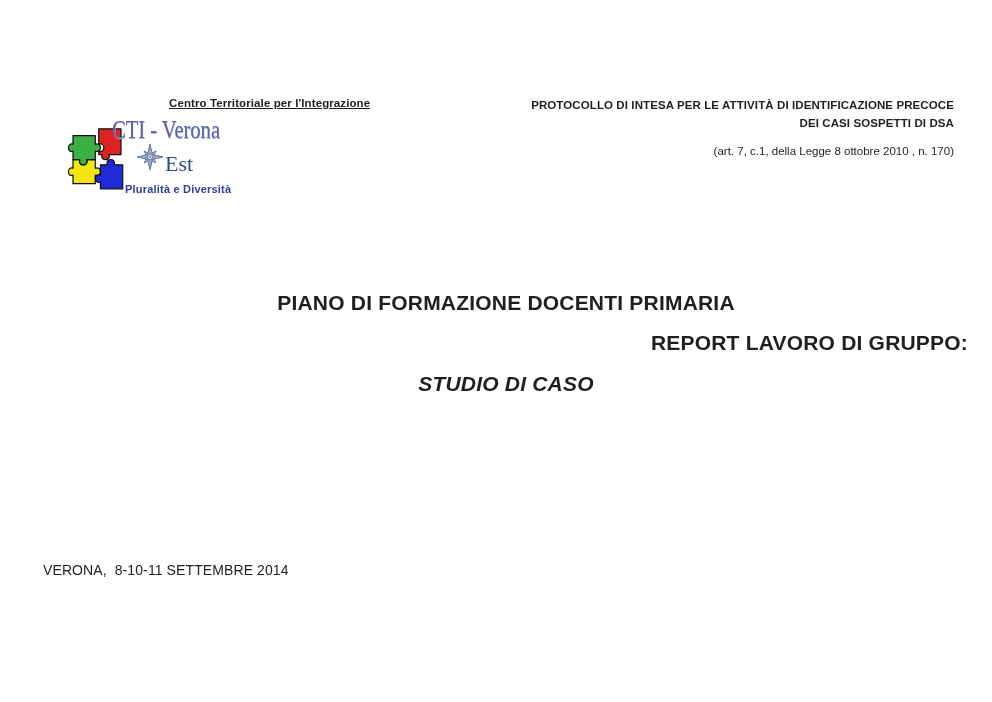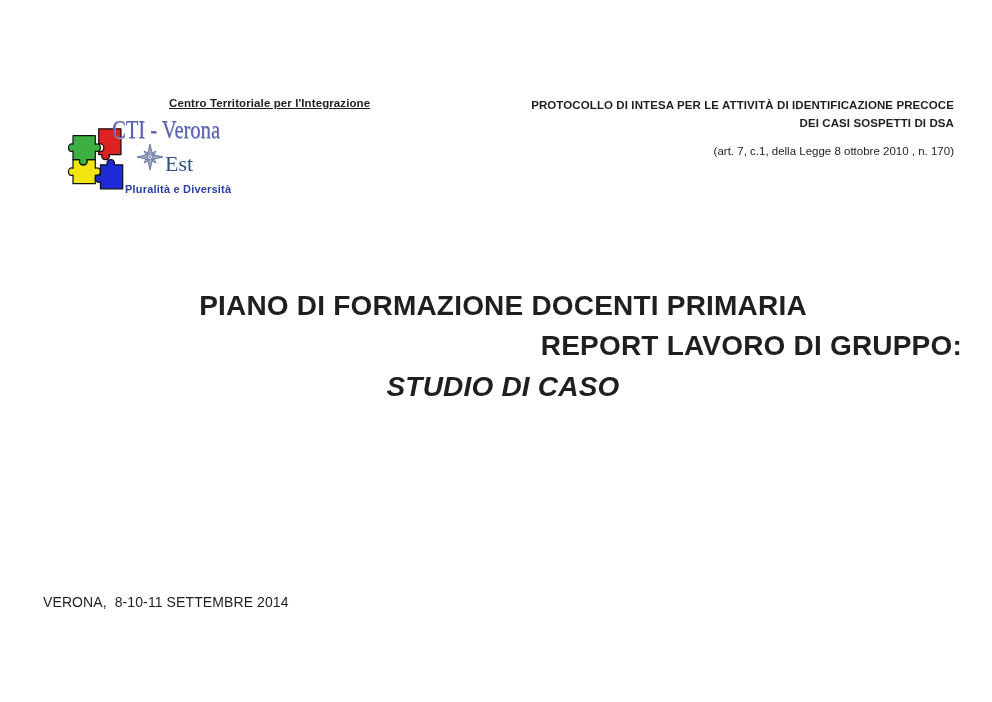--- a/index.html
+++ b/index.html
@@ -56,32 +56,32 @@
     letter-spacing: 0.1px;
   }
   .law-ref {
     right: 38px; top: 146px;
     font-size: 11.5px; line-height: 1;
     text-align: left;
   }
 
   
   .title-line {
-    left: 44px; right: 30px;
+    left: 44px; right: 24px;
     text-align: center;
-    font-size: 28px; font-weight: bold; line-height: 1;
+    font-size: 21px; font-weight: bold; line-height: 1;
     letter-spacing: 0.2px;
   }
   .title-1 { top: 292px; }
   .title-2 { top: 332px; text-align: right; }
   .title-3 { top: 373px; font-style: italic; }
 
   
   .place-date {
-    left: 43px; top: 595px;
+    left: 43px; top: 563px;
     font-size: 14px; line-height: 1;
     letter-spacing: 0.1px;
     white-space: pre;
   }
 </style>
 </head>
 <body>
 
 <div class="abs org-title">Centro Territoriale per l'Integrazione</div>
 

